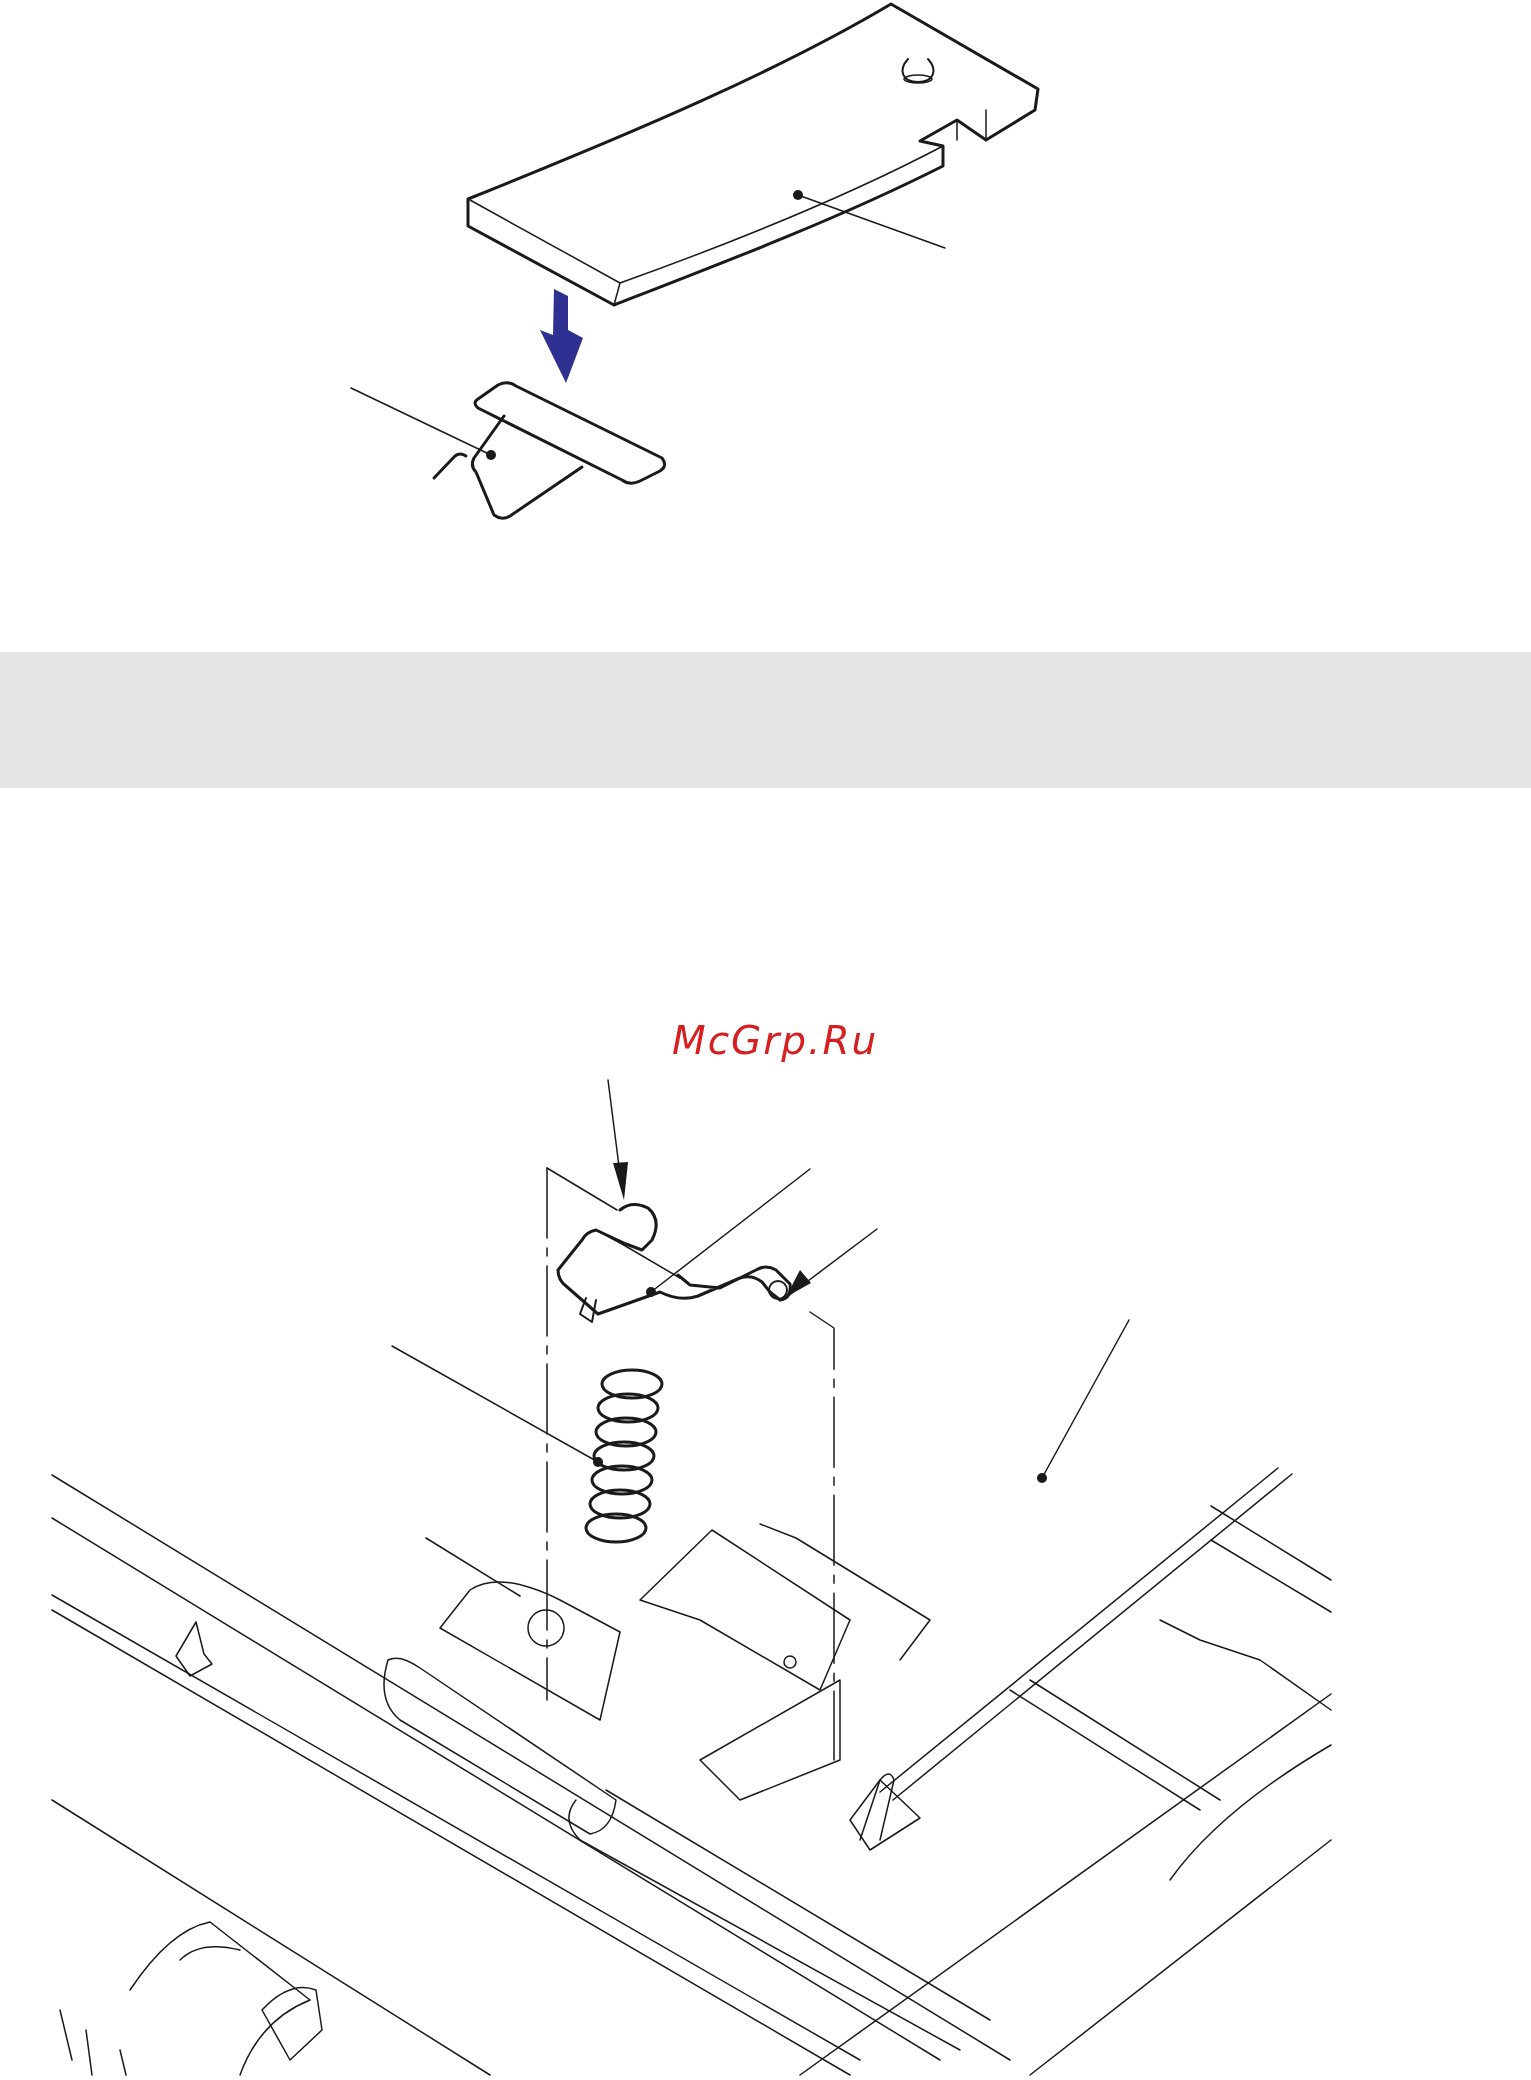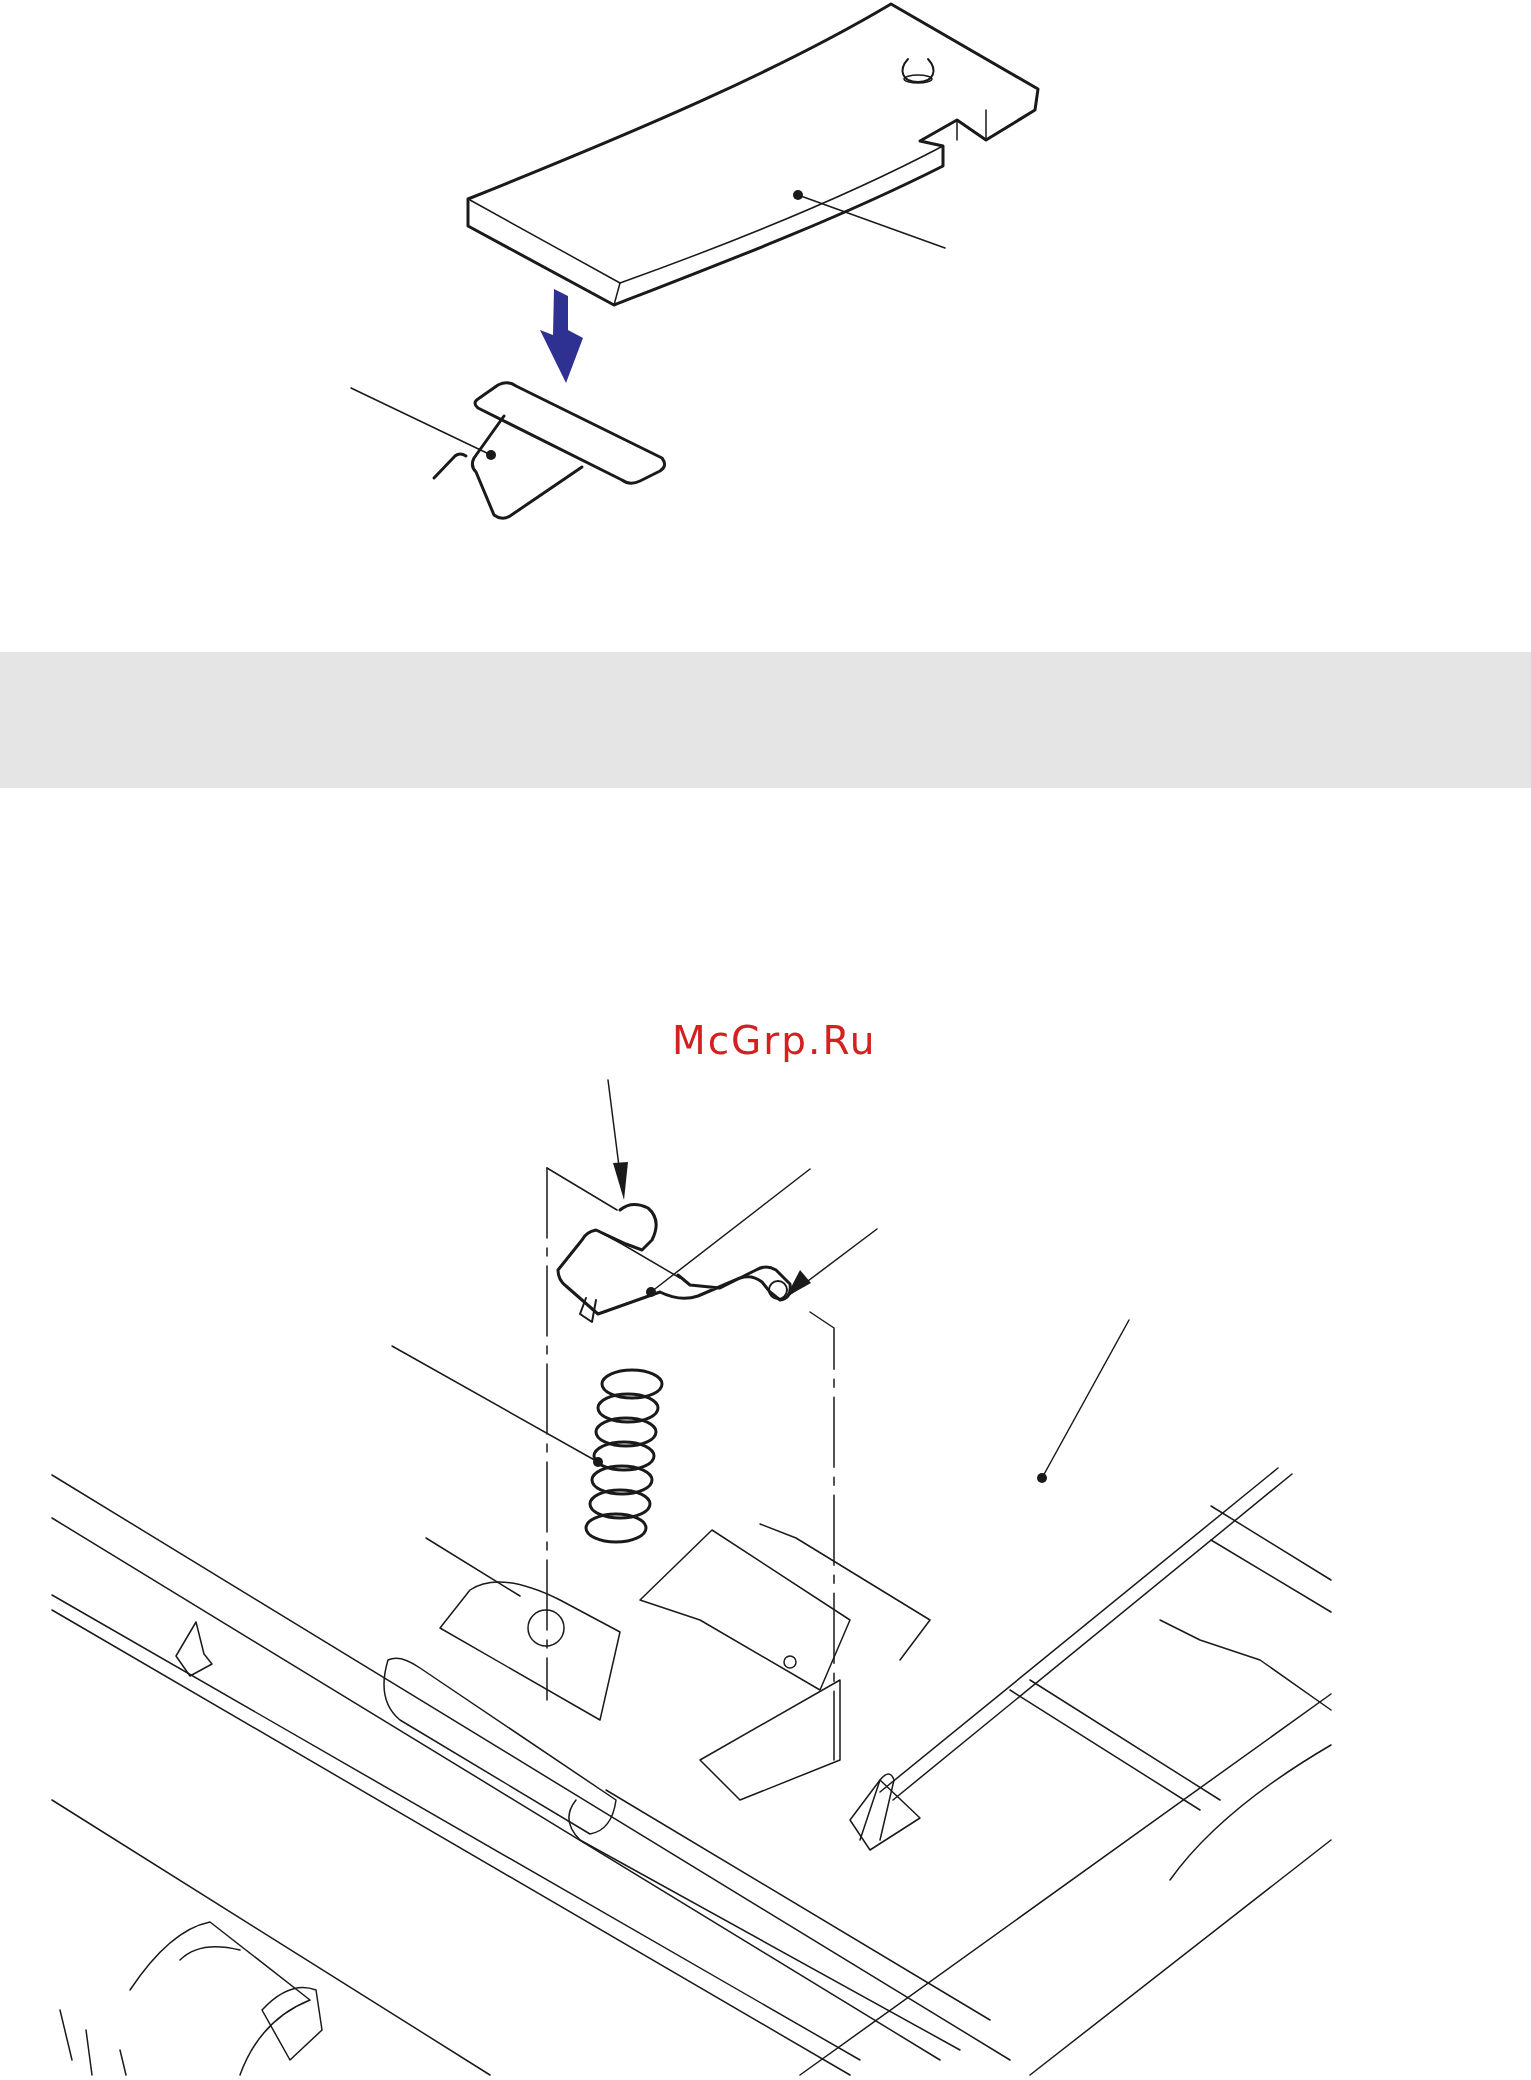--- a/index.html
+++ b/index.html
@@ -1,20 +1,20 @@
 <!DOCTYPE html>
 <html><head>
   <meta charset="utf-8">
   <style>
     html, body { margin: 0; padding: 0; background: #ffffff; }
     body { width: 1531px; height: 2080px; position: relative; overflow: hidden;
            font-family: "DejaVu Sans", sans-serif; }
     .layer { position: absolute; left: 0; top: 0; }
     .band { position: absolute; left: 0; width: 1531px; }
-    .watermark { position: absolute; font-size: 39px; letter-spacing: 2px;
+    .watermark { position: absolute; font-style: italic; font-size: 39px; letter-spacing: 2px;
                  font-family: "DejaVu Sans", sans-serif; }
     svg .ln { fill: none; stroke: #1a1a1a; stroke-linecap: round; stroke-linejoin: round; }
     svg .w3 { stroke-width: 3; }
     svg .w2 { stroke-width: 2; }
     svg .w15 { stroke-width: 1.5; }
     svg .dash { stroke-dasharray: 70 10 8 10; }
   </style>
 </head>
 <body>
 

